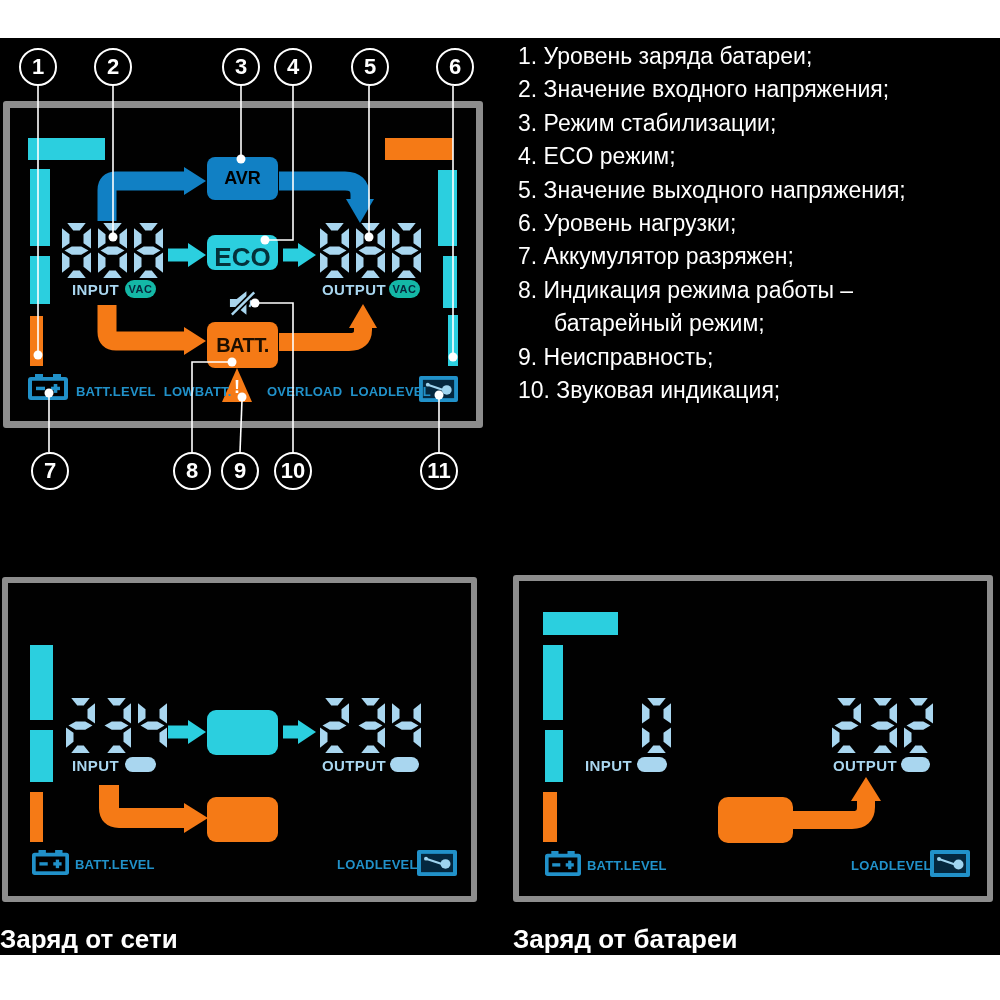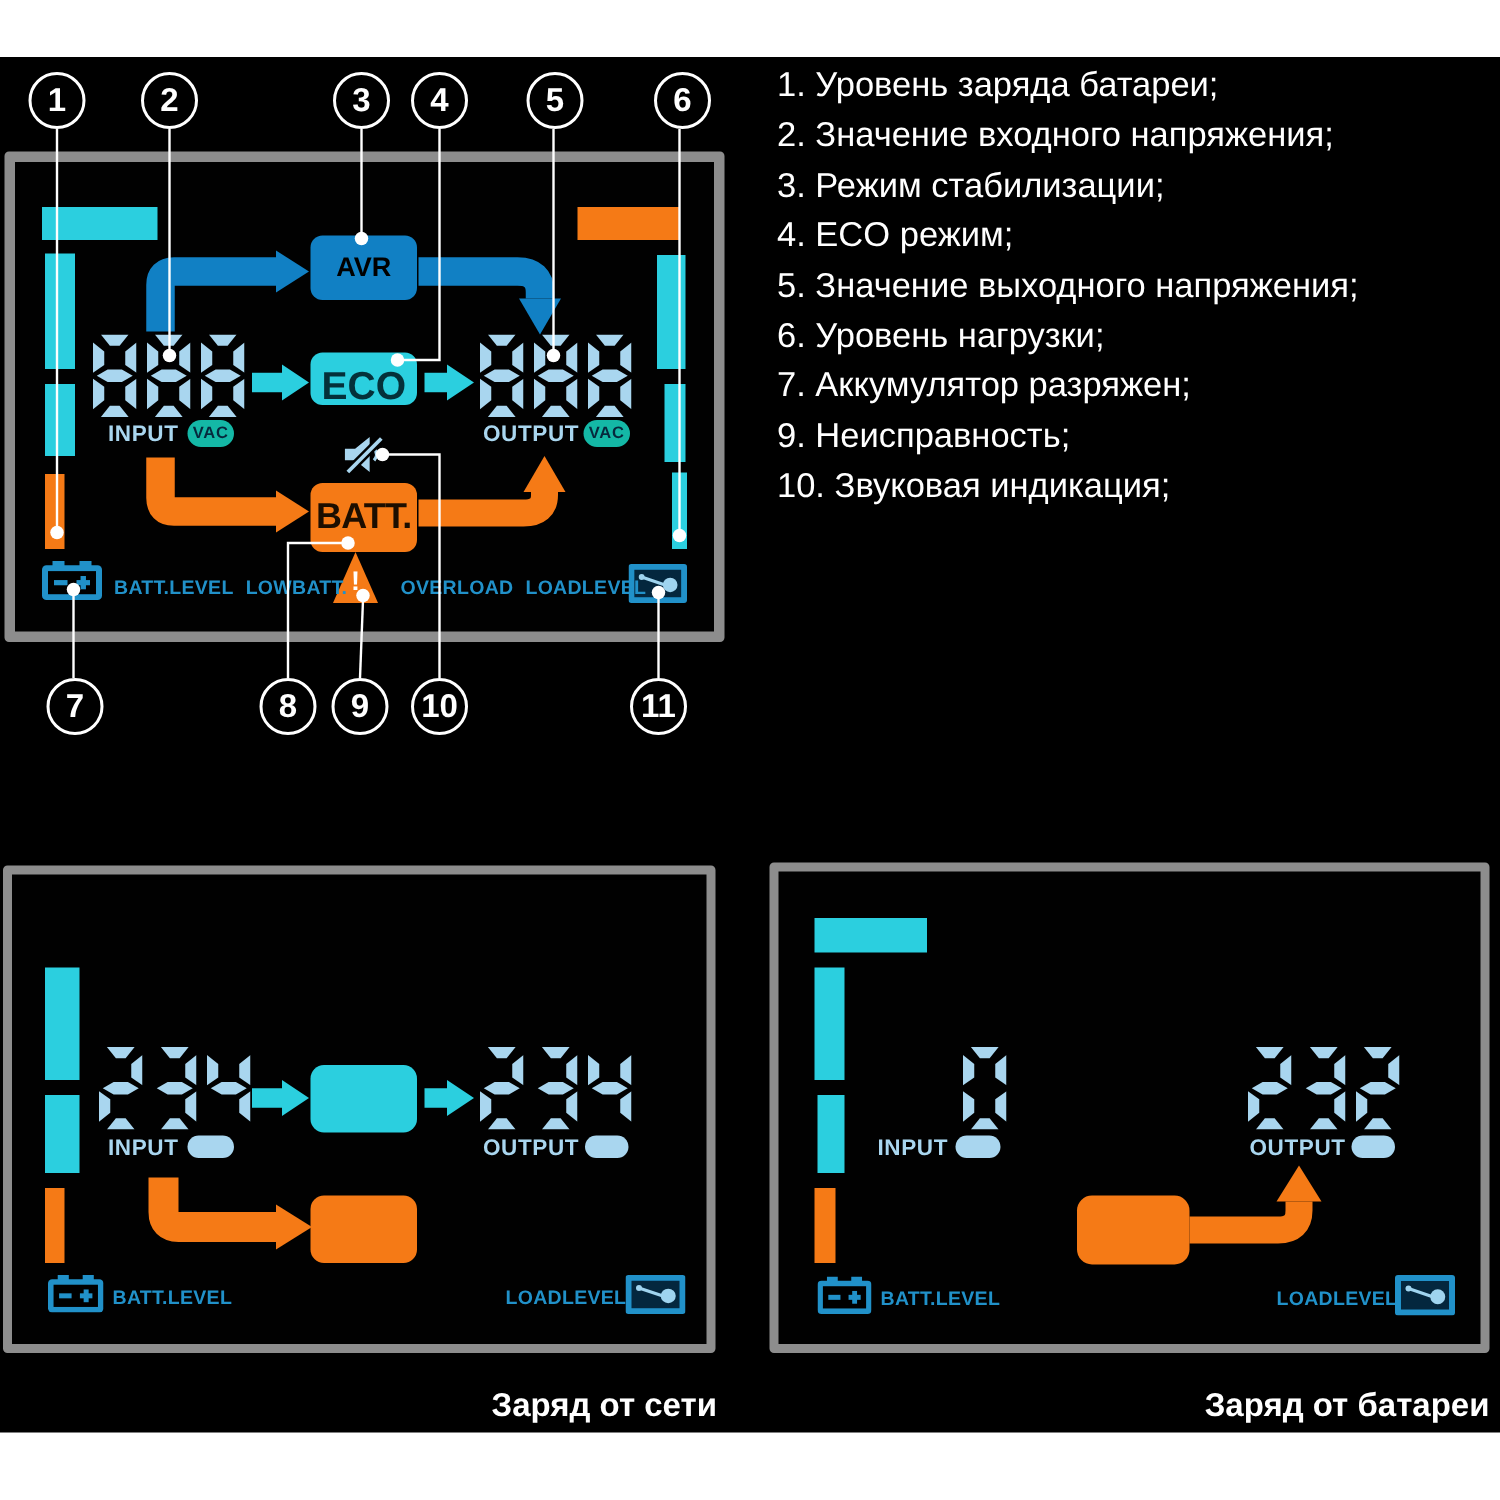--- a/index.html
+++ b/index.html
@@ -18,21 +18,21 @@
   .legend-item{white-space:pre-line;padding-left:36px;text-indent:-36px;}
   
   .lcd-label{position:absolute;font-weight:700;font-size:15px;color:#a9d6ef;letter-spacing:.4px;z-index:15;}
   .blue-label{position:absolute;font-weight:700;font-size:13px;color:#2191c9;letter-spacing:.2px;z-index:15;
               display:flex;gap:8px;}
   .mode-box{position:absolute;width:71px;box-sizing:border-box;border-radius:8px;text-align:center;
             font-weight:700;z-index:10;}
   .vac-badge{position:absolute;width:31px;height:18px;background:#14b8a6;border-radius:9px;color:#06283c;
              font-size:11px;font-weight:700;text-align:center;line-height:18px;letter-spacing:.5px;z-index:15;}
   .seg-digits{position:absolute;display:flex;gap:7px;z-index:5;}
-  .caption{position:absolute;color:#fff;font-size:22px;font-weight:700;text-align:right;z-index:15;}
+  .caption{position:absolute;color:#fff;font-size:26px;font-weight:700;text-align:left;z-index:15;}
   .icon-slot{position:absolute;z-index:12;}
   .icon-slot svg{display:block;width:100%;height:100%;}
   .warn-tri{position:absolute;width:0;height:0;border-left:15px solid transparent;
             border-right:15px solid transparent;border-bottom:34px solid #f57a16;z-index:10;}
   .warn-tri span{position:absolute;left:-15px;top:9px;width:30px;text-align:center;
                  color:#fff;font-weight:700;font-size:18px;}
   .overlay{position:absolute;left:0;top:0;width:1000px;height:1000px;z-index:18;pointer-events:none;}
 </style>
 </head>
 <body>
@@ -41,20 +41,22 @@
   <div class="black-bg"></div>
 
   <div class="legend">
     <div class="legend-item">1. Уровень заряда батареи;</div>
     <div class="legend-item">2. Значение входного напряжения;</div>
     <div class="legend-item">3. Режим стабилизации;</div>
     <div class="legend-item">4. ECO режим;</div>
     <div class="legend-item">5. Значение выходного напряжения;</div>
     <div class="legend-item">6. Уровень нагрузки;</div>
     <div class="legend-item">7. Аккумулятор разряжен;</div>
+    <div class="legend-item">8. Индикация режима работы –
+батарейный режим;</div>
     <div class="legend-item">9. Неисправность;</div>
     <div class="legend-item">10. Звуковая индикация;</div>
   </div>
 
   <div class="callout" style="left:19px;top:48px;">1</div>
   <div class="callout" style="left:94px;top:48px;">2</div>
   <div class="callout" style="left:222px;top:48px;">3</div>
   <div class="callout" style="left:274px;top:48px;">4</div>
   <div class="callout" style="left:351px;top:48px;">5</div>
   <div class="callout" style="left:436px;top:48px;">6</div>
@@ -126,21 +128,21 @@
       </svg>
     </div>
 
   <div class="lcd-label" style="left:72px;top:281px;">INPUT</div>
   <div class="vac-badge" style="left:125px;top:280px;">VAC</div>
   <div class="lcd-label" style="left:322px;top:281px;">OUTPUT</div>
   <div class="vac-badge" style="left:389px;top:280px;">VAC</div>
 
   <div class="mode-box" style="left:207px;top:157px;height:43px;background:#1180c4;color:#000000;font-size:18px;line-height:43px;">AVR</div>
   <div class="mode-box" style="left:207px;top:235px;height:35px;background:#2bcfdf;color:#04313a;font-size:26px;line-height:45px;">ECO</div>
-  <div class="mode-box" style="left:207px;top:322px;height:46px;background:#f57a16;color:#1c0e00;font-size:24px;line-height:46px;letter-spacing:-.5px;">BATT.</div>
+  <div class="mode-box" style="left:207px;top:322px;height:46px;background:#f57a16;color:#1c0e00;font-size:20px;line-height:46px;letter-spacing:-.5px;">BATT.</div>
 
   <div class="warn-tri" style="left:222px;top:368px;">
     <span>!</span>
   </div>
 
   <div class="icon-slot" style="left:228px;top:288px;width:33px;height:30px;">
       <svg viewBox="0 0 34 30">
     <polygon points="2,11 9,11 19,3 19,27 9,19 2,19" fill="#a9d6ef"></polygon>
     <path d="M22 11 q3.5 4 0 8" stroke="#a9d6ef" stroke-width="2.2" fill="none"></path>
     <line x1="4" y1="27" x2="27" y2="4" stroke="#000000" stroke-width="6"></line>

